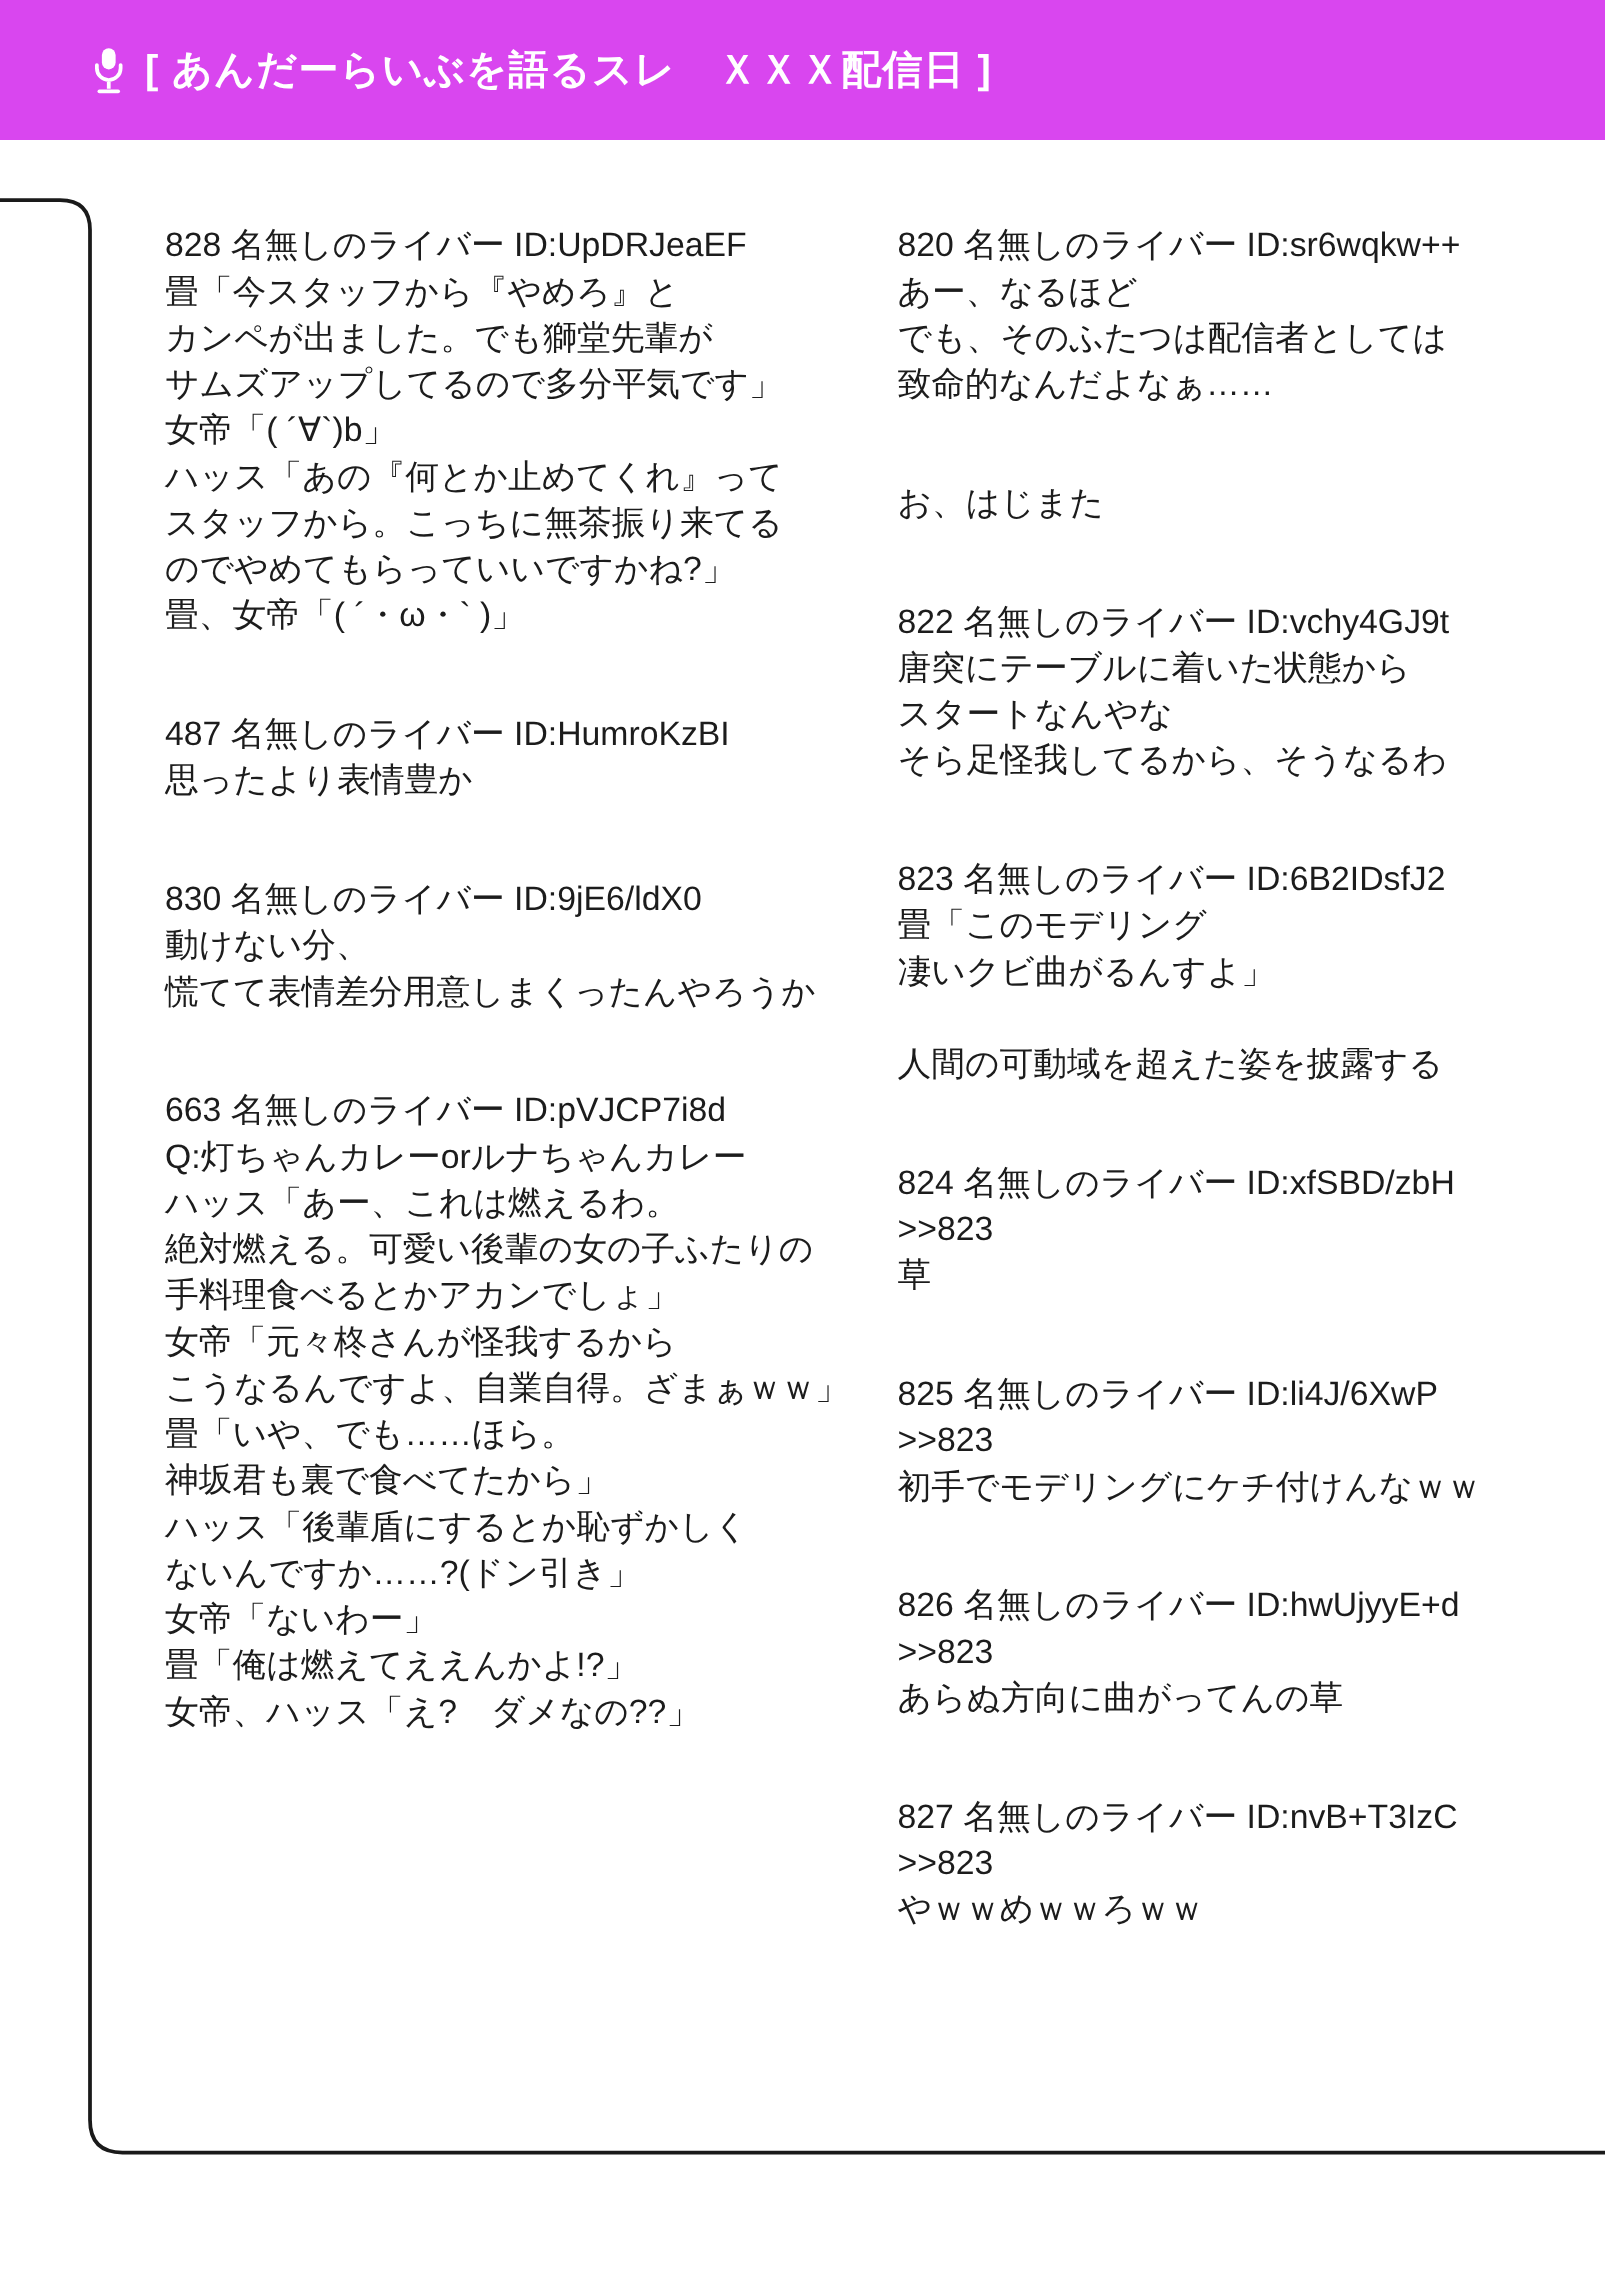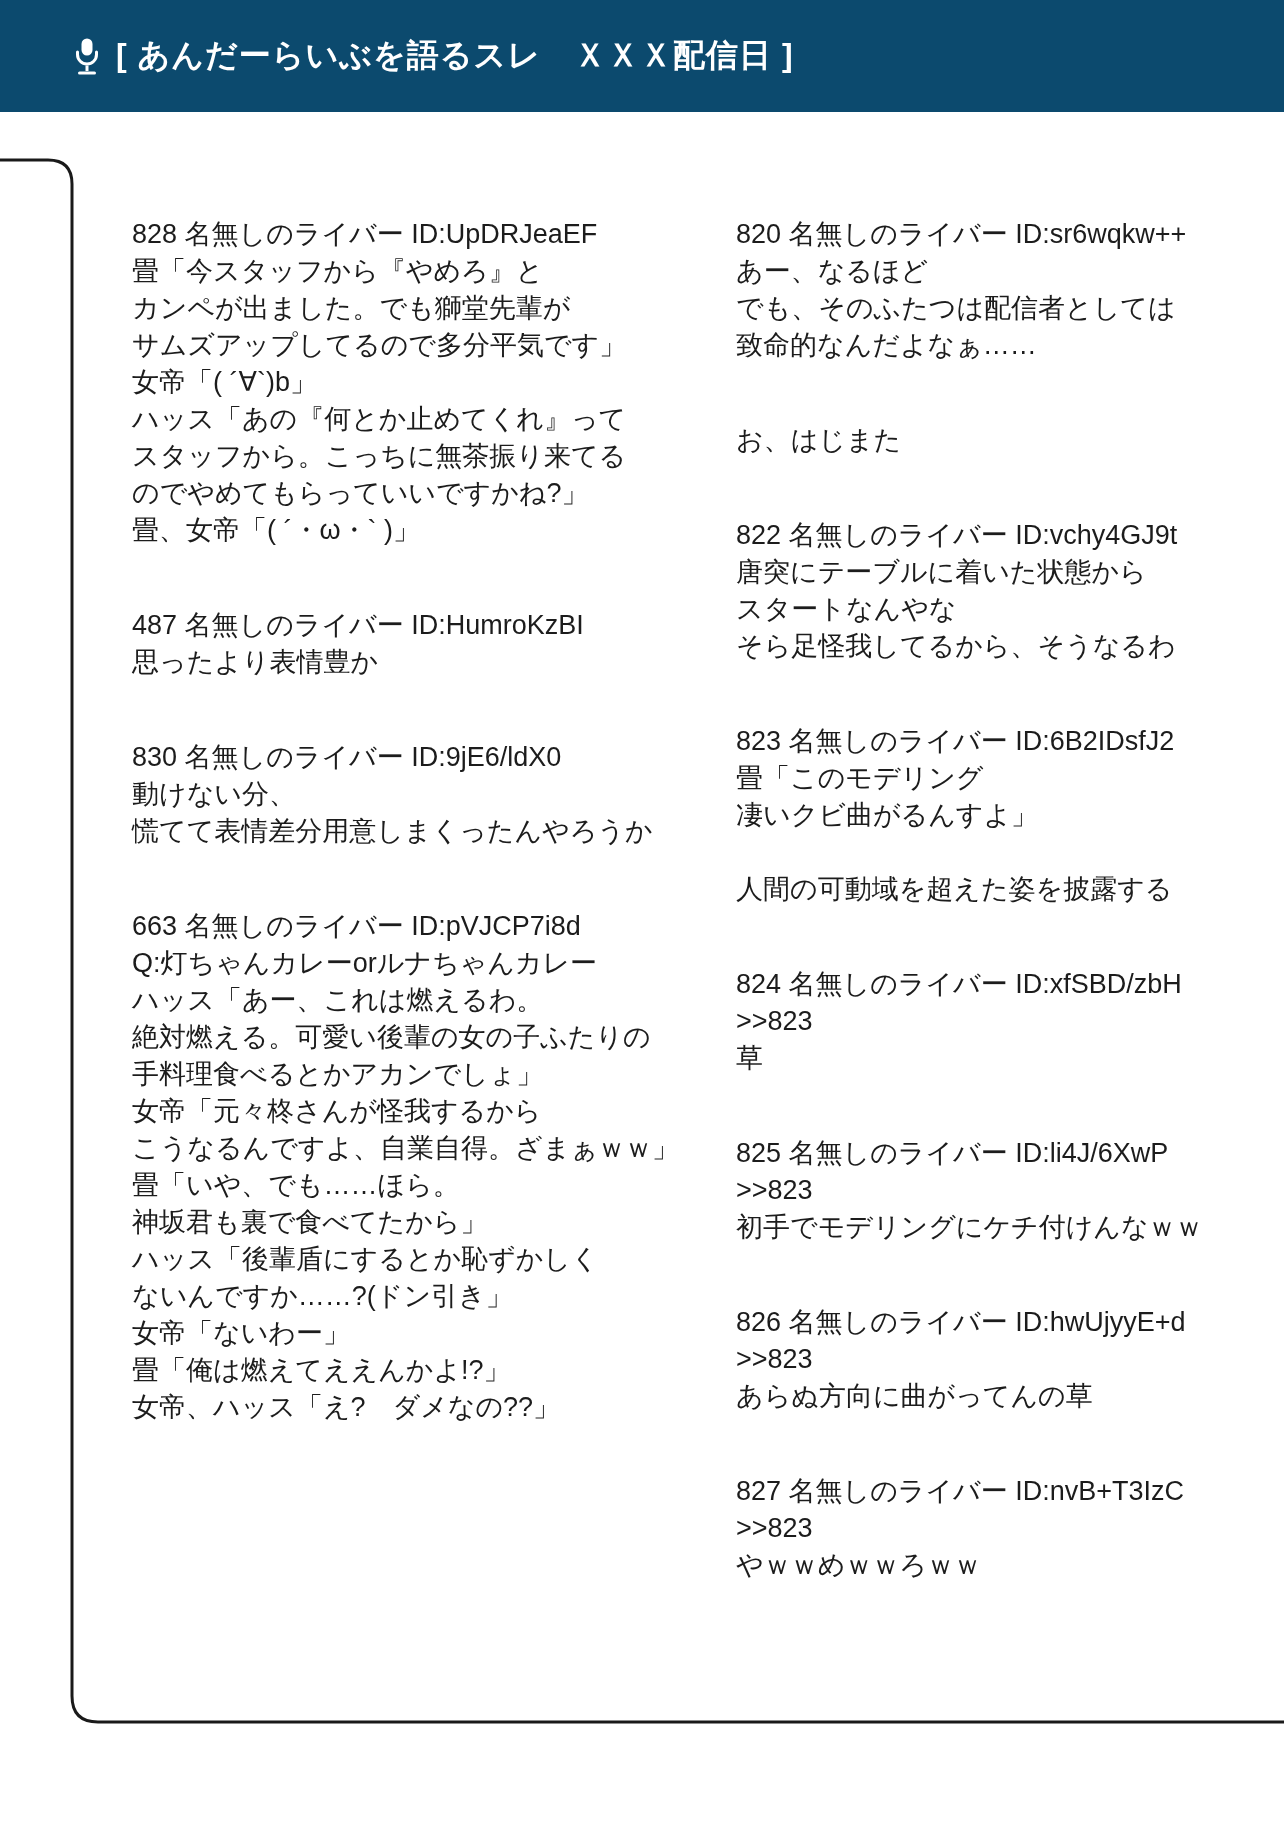--- a/index.html
+++ b/index.html
@@ -6,21 +6,21 @@
   body {
     width: 1284px; height: 1826px;
     background: #ffffff;
     position: relative;
     overflow: hidden;
     font-family: "Liberation Sans", "DejaVu Sans", sans-serif;
   }
   .header-bar {
     position: absolute; top: 0; left: 0;
     width: 1284px; height: 112px;
-    background: #0c4a6e;
+    background: #d946ef;
     display: flex; align-items: center;
     box-sizing: border-box;
     padding-left: 74px;
   }
   .mic-icon { width: 26px; height: 40px; flex: 0 0 auto; margin-top: 2px; }
   .thread-title {
     color: #ffffff;
     font-size: 32px;
     font-weight: bold;
     letter-spacing: 1px;
@@ -31,24 +31,23 @@
     position: absolute; top: 0; left: 0;
     width: 1284px; height: 1826px;
     pointer-events: none;
   }
   .posts-col {
     position: absolute;
     top: 178px;
     color: #1c1c1c;
     font-size: 27px;
     line-height: 37px;
-    margin-top: 38px;
   }
   .posts-col.left  { left: 132px; width: 570px; }
-  .posts-col.right { left: 736px; width: 545px; }
+  .posts-col.right { left: 718px; width: 545px; }
   .post { margin-bottom: 58px; }
   .post-header { white-space: pre; }
   .post-body { white-space: pre-line; }
 </style>
 </head>
 <body>
 
 <div class="header-bar">
   <svg class="mic-icon" viewBox="0 0 26 40" xmlns="http://www.w3.org/2000/svg">
     <rect x="7.5" y="1.5" width="11" height="17" rx="5.5" fill="#ffffff"></rect>

